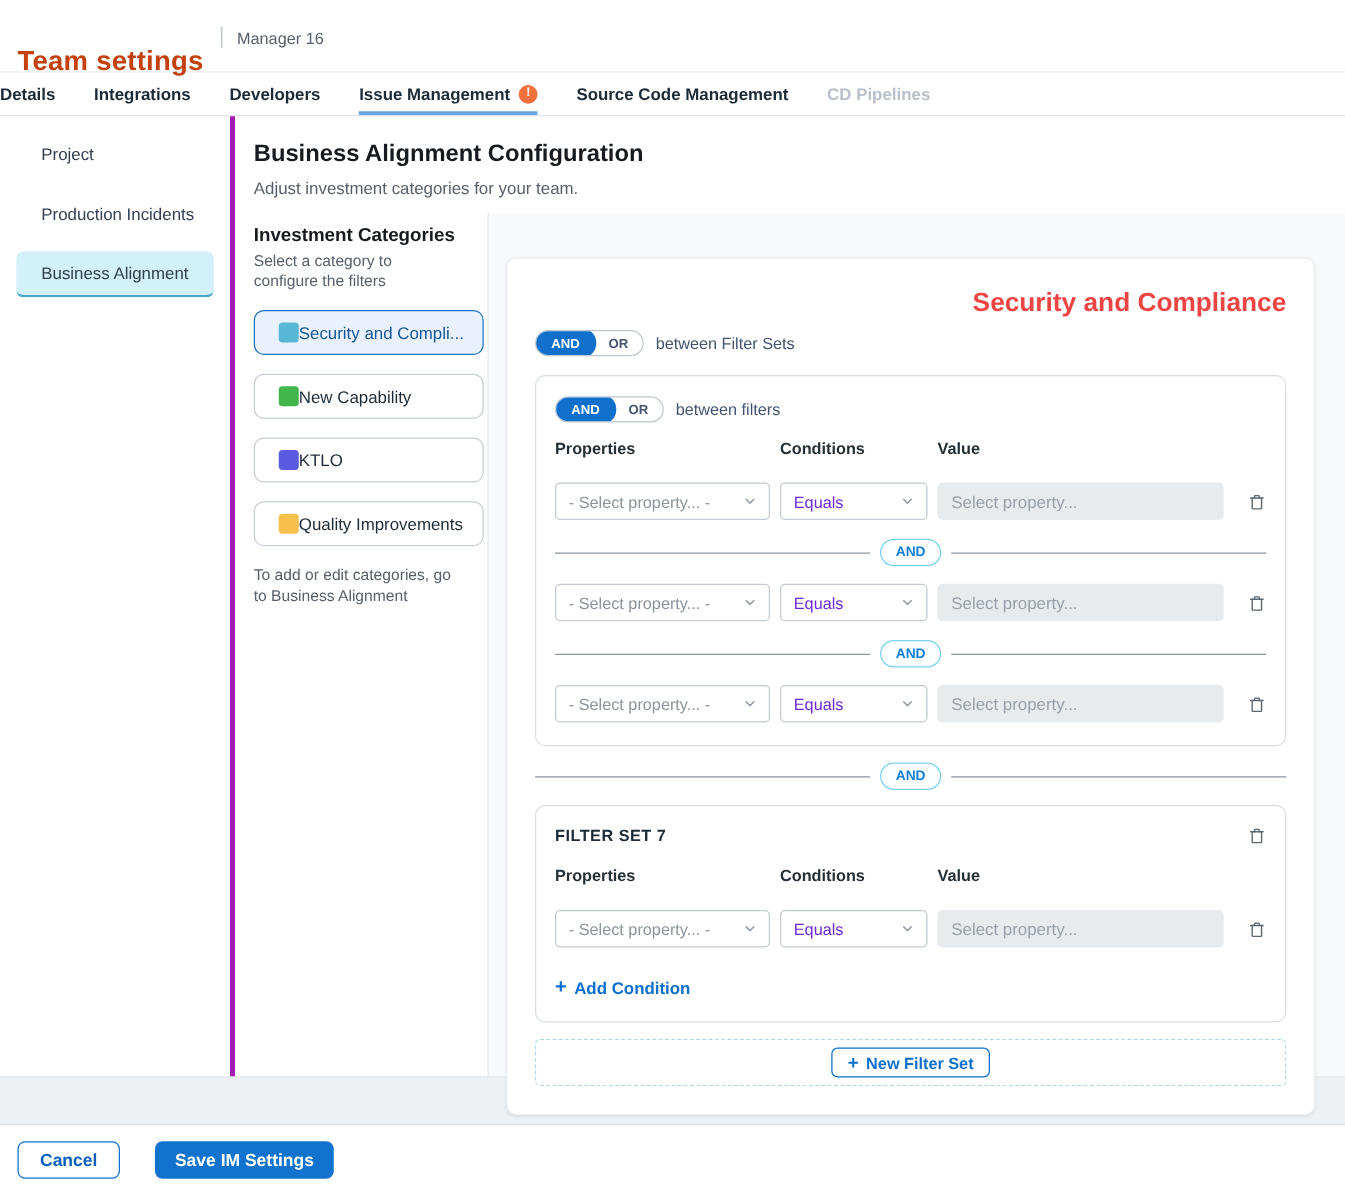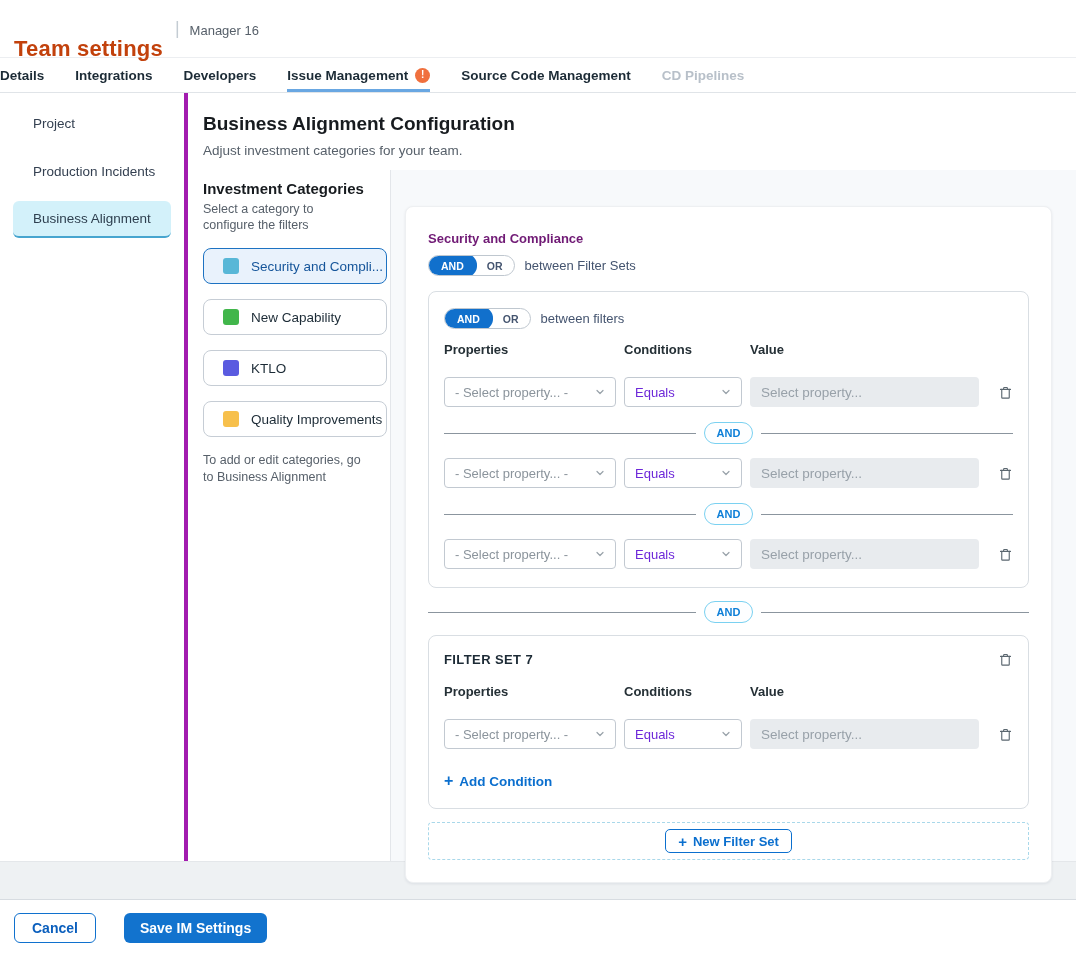--- a/index.html
+++ b/index.html
@@ -26,29 +26,29 @@
 
   .main { flex:1; display:flex; flex-direction:column; }
   .main-head { padding:20px 0 12px 15px; }
   .page-title { font-size:19px; font-weight:bold; color:#171b1f; }
   .page-subtitle { font-size:13.5px; color:#57606a; margin-top:8px; }
 
   .columns { display:flex; flex:1; min-height:0; }
   .cat-col { width:203px; flex-shrink:0; border-right:1px solid #e3e6ea; padding:10px 12px 0 15px; }
   .cat-title { font-size:15px; font-weight:bold; color:#171b1f; }
   .cat-hint { font-size:12.5px; color:#57606a; line-height:1.25; margin-top:5px; width:160px; }
-  .cat-btn { width:184px; height:36px; border:1px solid #c6cdd5; border-radius:8px; background:#fff; display:flex; align-items:center; gap:12px; padding-left:19px; margin-top:15px; font-size:13.5px; color:#1c2b36; cursor:pointer; }
+  .cat-btn { width:184px; height:36px; border:1px solid #c6cdd5; border-radius:8px; background:#fff; display:flex; align-items:center; padding-left:19px; margin-top:15px; font-size:13.5px; color:#1c2b36; cursor:pointer; }
   .cat-btn.selected { border:1.5px solid #1d72c2; background:#e9f2fc; color:#15559a; }
   .swatch { width:16px; height:16px; border-radius:3px; flex-shrink:0; }
   .cat-foot { font-size:12.5px; color:#57606a; line-height:1.3; margin-top:15px; width:170px; }
 
   
   .config-region { flex:1; background:#f7f9fb; padding:36px 24px 0 14px; min-width:0; }
   .config-card { background:#fff; border:1px solid #eef0f2; border-radius:8px; box-shadow:0 1px 3px rgba(9,30,66,.08); padding:24px 22px 22px 22px; }
-  .cfg-title { font-size:13px; font-weight:bold; color:#701a75; }
+  .cfg-title { font-size:21px; font-weight:bold; color:#ef4444;text-align:right; }
   .toggle-row { display:flex; align-items:center; gap:10px; margin-top:9px; }
 
   .andor { display:flex; align-items:center; border:1px solid #bfc7cf; border-radius:11px; height:21px; background:#fff; overflow:hidden; cursor:pointer; }
   .andor .seg { font-size:10.5px; font-weight:bold; padding:0 11px; height:21px; display:flex; align-items:center; color:#44546f; }
   .andor .seg.on { background:#1170cc; color:#fff; border-radius:11px; margin:-1px; height:23px; padding:0 13px; }
   .toggle-label { font-size:13px; color:#44546f; }
 
   .filter-set { border:1px solid #d9dee3; border-radius:8px; padding:16px 15px 18px 15px; margin-top:15px; background:#fff; }
 
   .frow { display:flex; align-items:center; }

